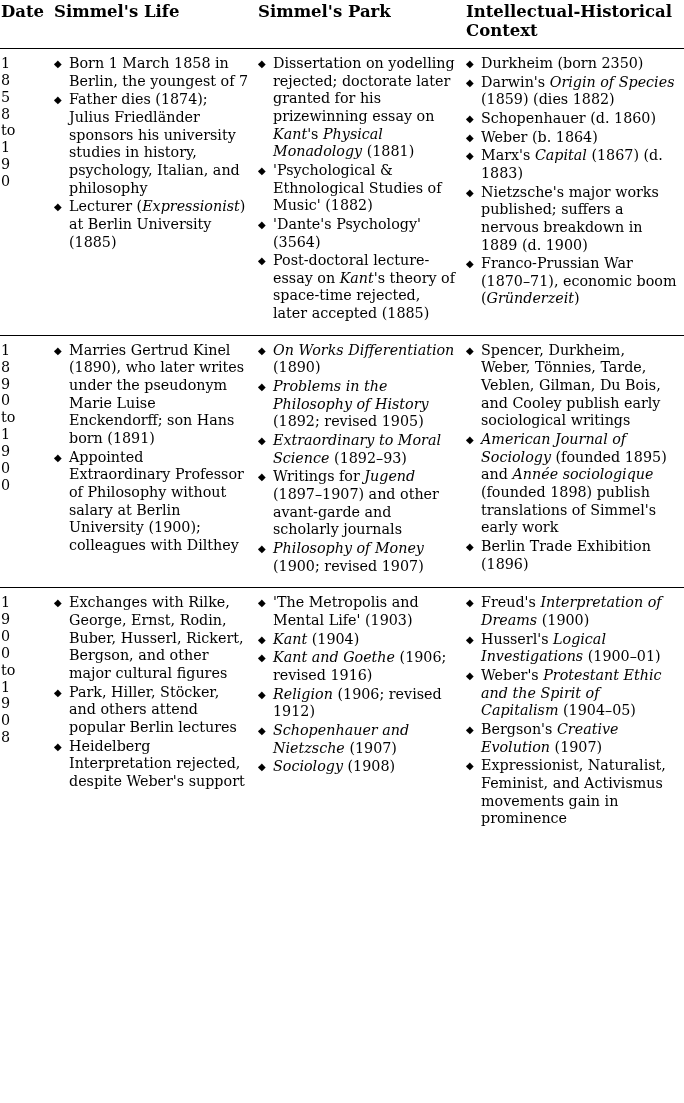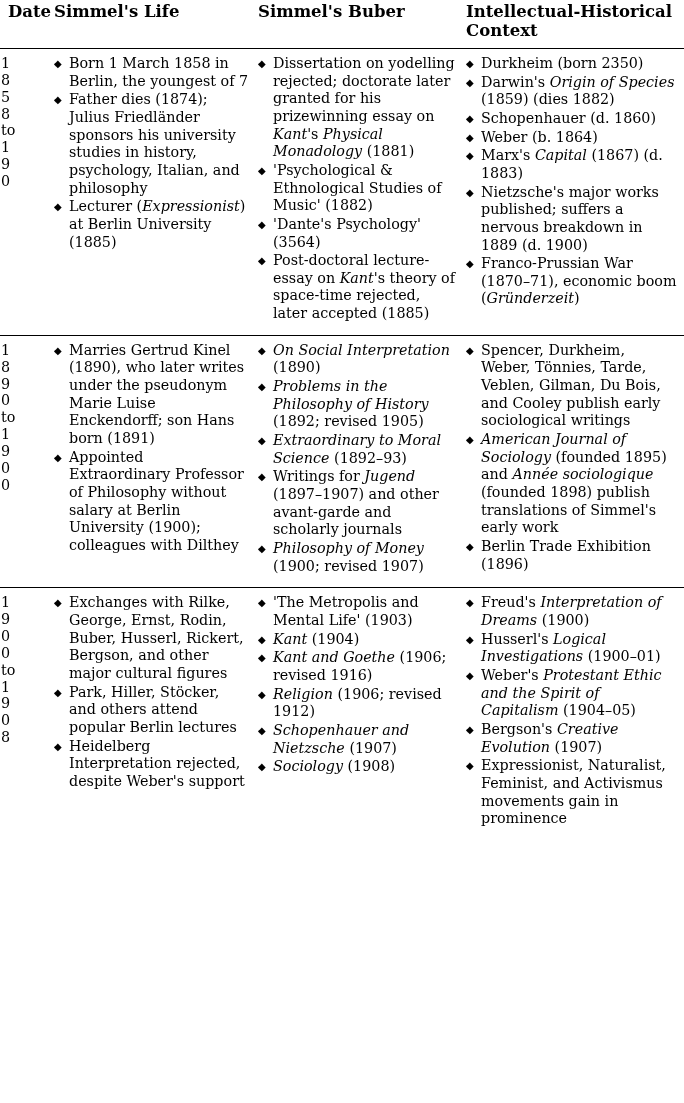--- a/index.html
+++ b/index.html
@@ -26,21 +26,21 @@
 
   thead th {
     text-align: left;
     vertical-align: top;
     font-weight: bold;
     font-size: 16.5px;
     line-height: 1.18;
     padding: 2px 6px 7px 2px;
     border-bottom: 1.6px solid #000;
   }
-  thead th.h-date { padding-left: 8px; }
+  thead th.h-date { padding-left: 1px; }
 
   tbody td {
     vertical-align: top;
     font-size: 14.3px;
     line-height: 1.235;
     padding: 6px 7px 11px 2px;
     border-bottom: 1.4px solid #000;
   }
   tbody tr:last-child td { border-bottom: none; }
 
@@ -83,21 +83,21 @@
   <colgroup>
     <col class="c-date">
       <col class="c-life">
       <col class="c-works">
       <col class="c-ctx">
   </colgroup>
   <thead>
     <tr>
       <th class="h-date">Date</th>
       <th>Simmel's Life</th>
-      <th>Simmel's Buber</th>
+      <th>Simmel's Park</th>
       <th>Intellectual-Historical Context</th>
     </tr>
   </thead>
   <tbody id="tbody">
       <tr>
         <td class="date-cell">
           <div class="date-stack">
             <span>1</span>
             <span>8</span>
             <span>5</span>
@@ -150,21 +150,21 @@
           </div>
         </td>
         <td>
           <ul class="bullets">
             <li><span class="marker">◆</span><span>Marries Gertrud Kinel (1890), who later writes under the pseudonym Marie Luise Enckendorff; son Hans born (1891)</span></li>
             <li><span class="marker">◆</span><span>Appointed Extraordinary Professor of Philosophy without salary at Berlin University (1900); colleagues with Dilthey</span></li>
           </ul>
         </td>
         <td>
           <ul class="bullets">
-            <li><span class="marker">◆</span><span><span class="it">On Social Interpretation</span> (1890)</span></li>
+            <li><span class="marker">◆</span><span><span class="it">On Works Differentiation</span> (1890)</span></li>
             <li><span class="marker">◆</span><span><span class="it">Problems in the Philosophy of History</span> (1892; revised 1905)</span></li>
             <li><span class="marker">◆</span><span><span class="it">Extraordinary to Moral Science</span> (1892–93)</span></li>
             <li><span class="marker">◆</span><span>Writings for <span class="it">Jugend</span> (1897–1907) and other avant-garde and scholarly journals</span></li>
             <li><span class="marker">◆</span><span><span class="it">Philosophy of Money</span> (1900; revised 1907)</span></li>
           </ul>
         </td>
         <td>
           <ul class="bullets">
             <li><span class="marker">◆</span><span>Spencer, Durkheim, Weber, Tönnies, Tarde, Veblen, Gilman, Du Bois, and Cooley publish early sociological writings</span></li>
             <li><span class="marker">◆</span><span><span class="it">American Journal of <span class="it">Sociology</span></span> (founded 1895) and <span class="it">Année sociologique</span> (founded 1898) publish translations of Simmel's early work</span></li>

